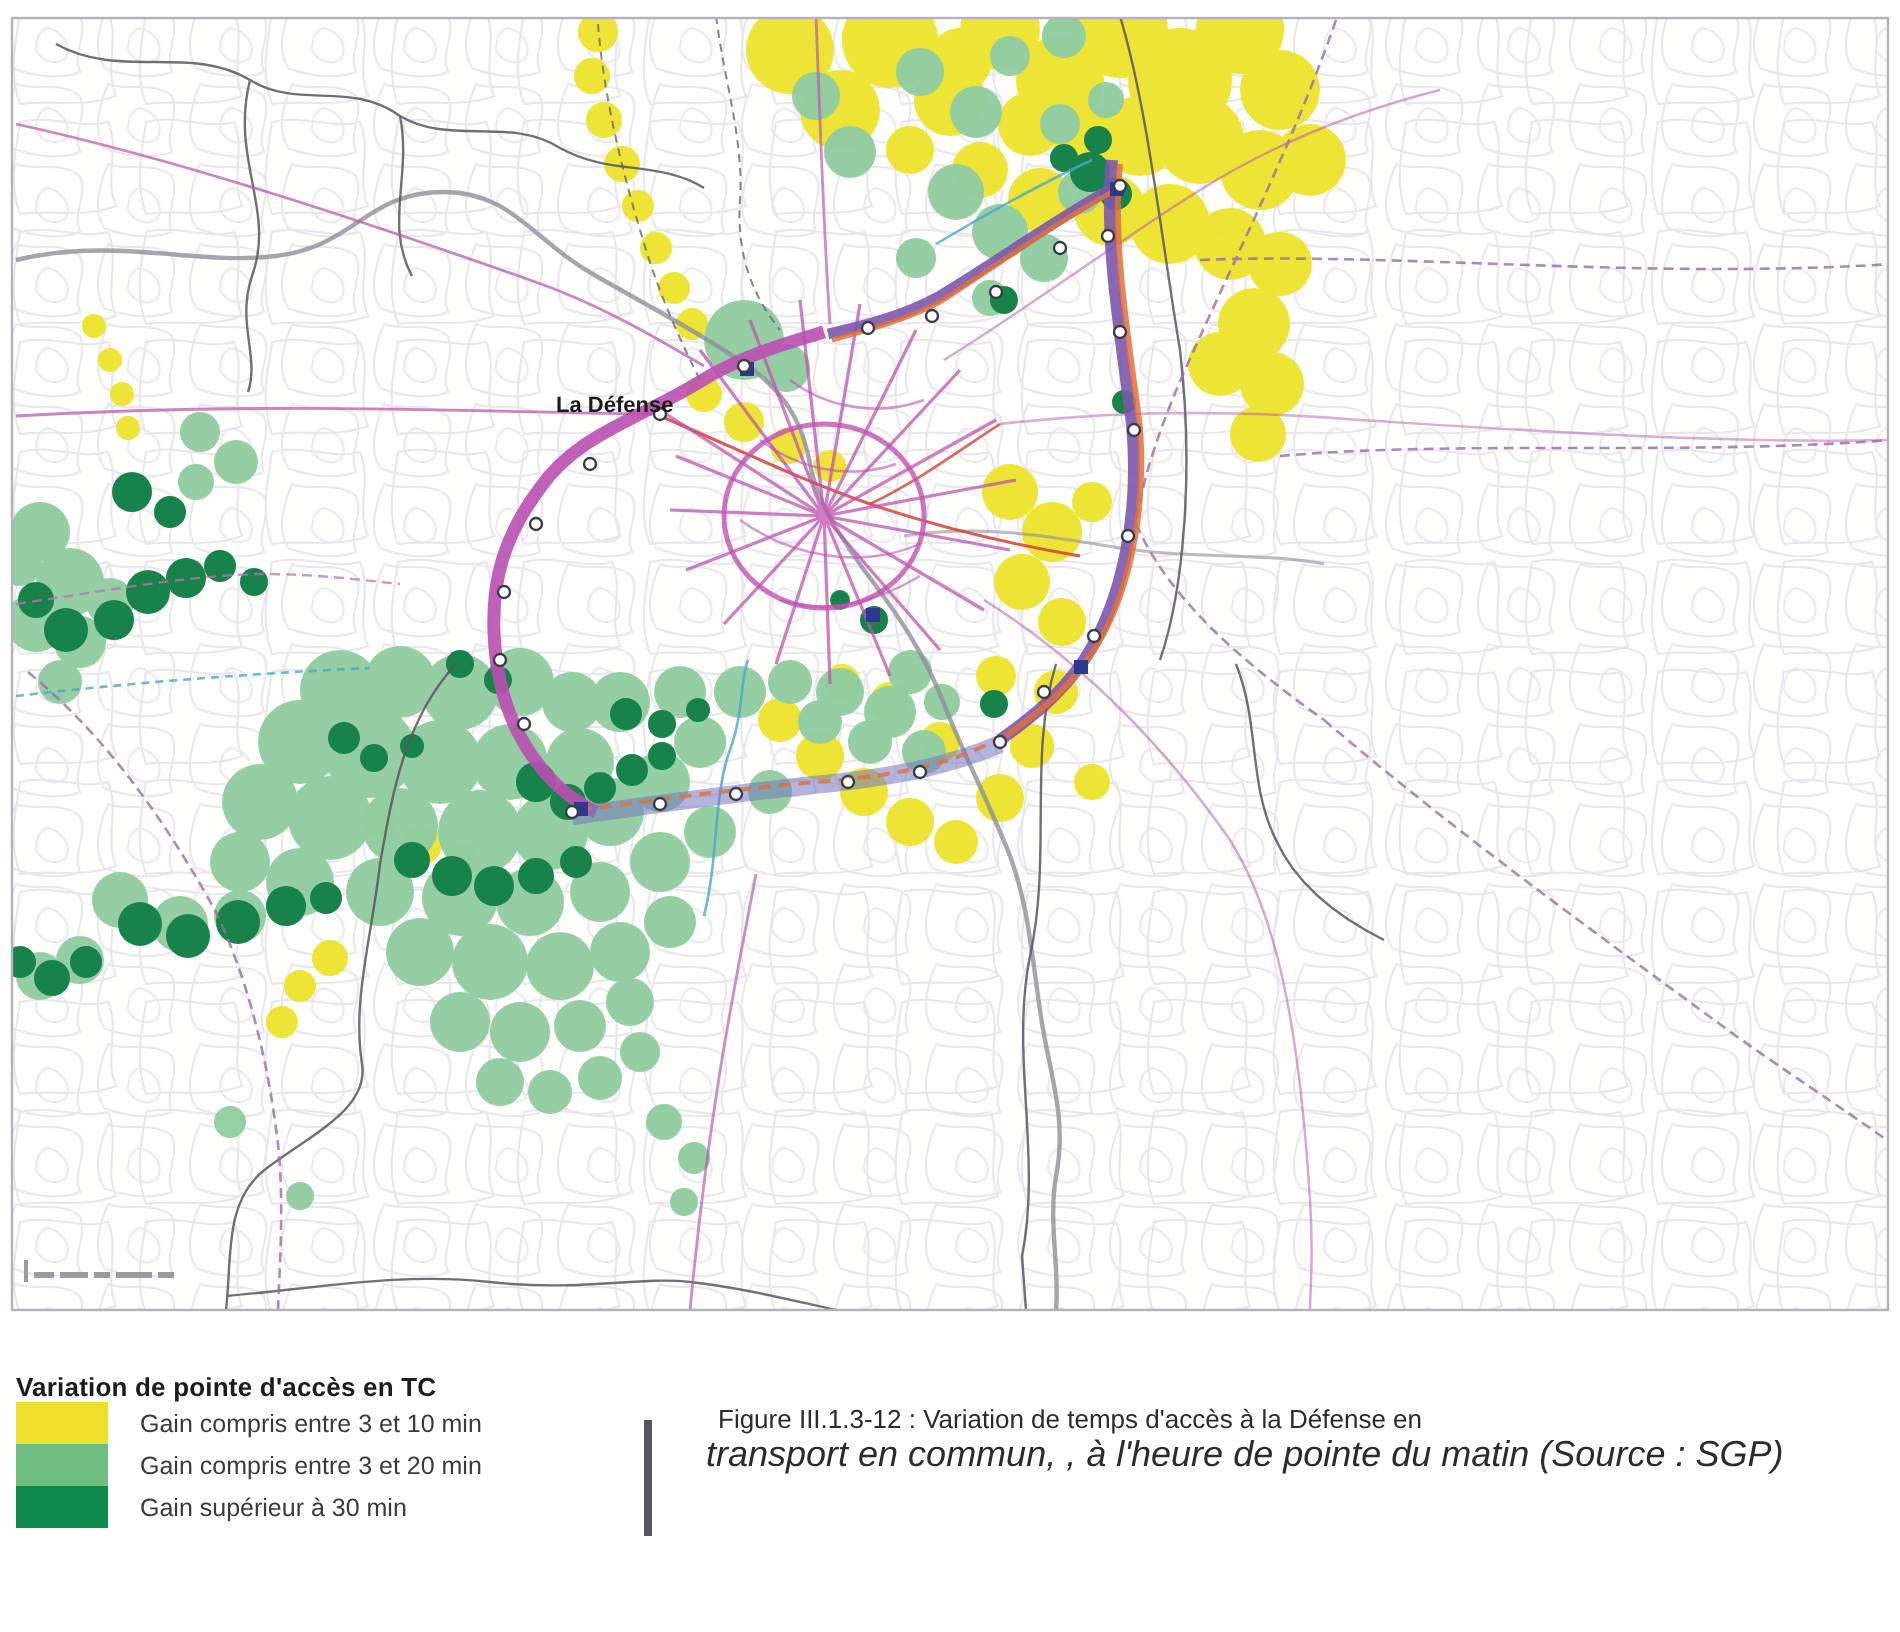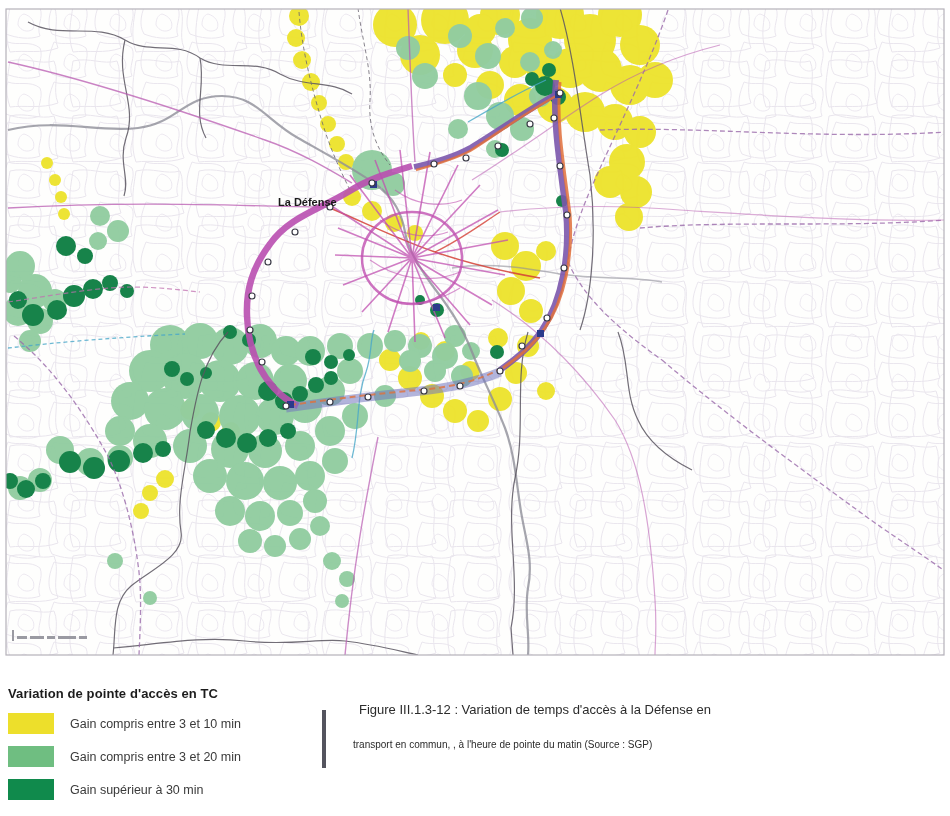--- a/index.html
+++ b/index.html
@@ -3,27 +3,27 @@
 <meta charset="utf-8">
 <style>
   html,body{margin:0;padding:0;}
   body{
     width:950px;height:816px;position:relative;background:#ffffff;
     font-family:"Liberation Sans", sans-serif;overflow:hidden;
   }
   .map-wrap{position:absolute;left:0;top:0;width:797px;height:660px;}
   .legend{position:absolute;left:8px;top:686px;width:300px;}
   .legend-title{font-size:13px;font-weight:bold;color:#1c1c1c;letter-spacing:.1px;}
-  .legend-row{display:flex;align-items:center;margin-top:12px;text-align:center;}
+  .legend-row{display:flex;align-items:center;text-align:center;}
   .legend-swatch{width:46px;height:21px;flex:0 0 46px;}
   .legend-label{margin-left:16px;font-size:12.5px;color:#3a3a3a;}
   .caption{position:absolute;left:322px;top:702px;width:610px;}
   .caption-bar{position:absolute;left:0;top:8px;width:4px;height:58px;background:#54545e;}
   .caption-line1{margin-left:37px;font-size:13px;color:#2b2b2b;}
-  .caption-line2{margin-left:31px;margin-top:22px;font-size:10px;color:#2b2b2b;}
+  .caption-line2{margin-left:31px;font-size:18px;color:#2b2b2b;font-style:italic;}
 </style>
 </head>
 <body>
 
 <div class="map-wrap">
 <svg width="950" height="660" viewBox="0 0 950 660">
   <defs>
     <clipPath id="mapclip">
           <rect x="6" y="9" width="938" height="646"></rect>
         </clipPath>

